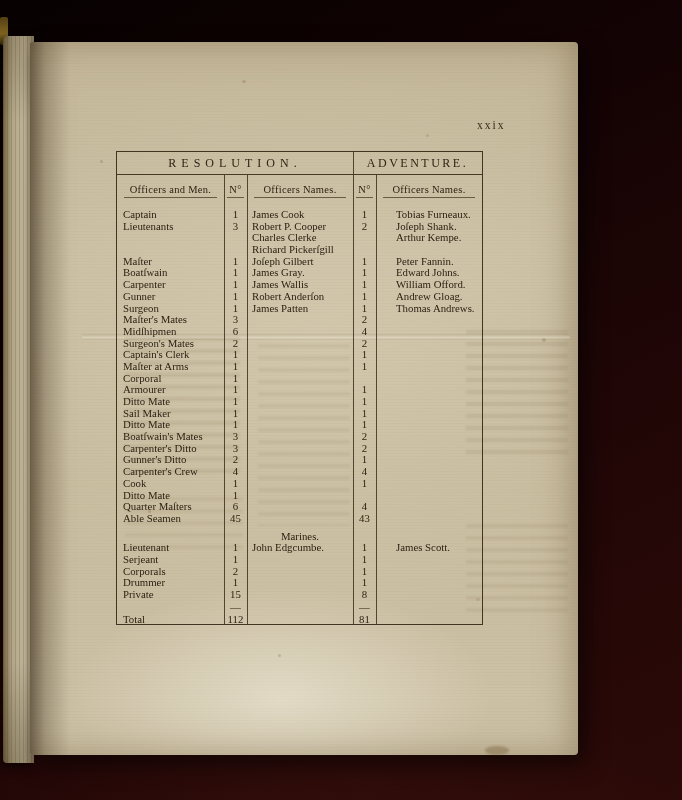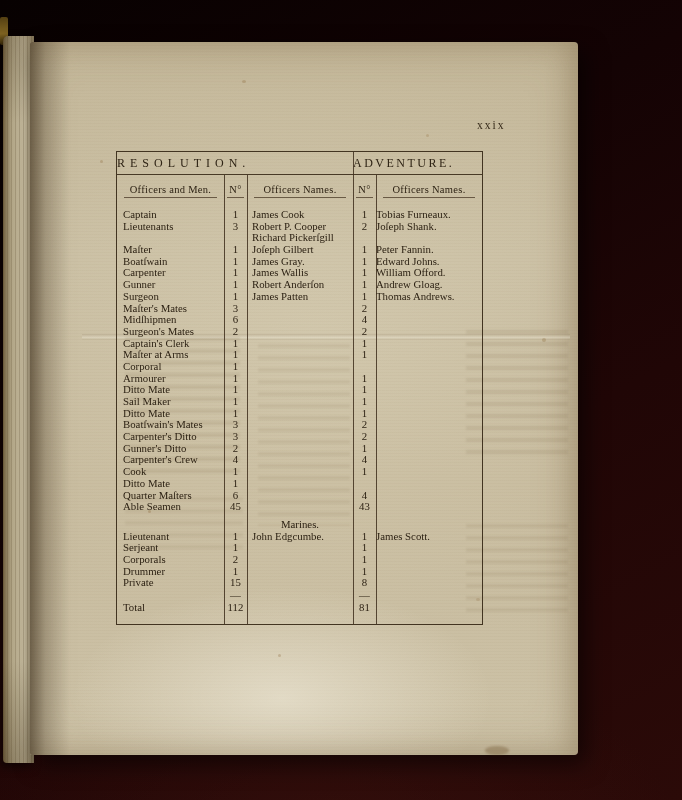--- a/index.html
+++ b/index.html
@@ -79,39 +79,39 @@
   .crew-table{
     position:absolute; left:86px; top:109px; width:367px; height:474px;
     border:1.5px solid rgba(54,40,22,0.92); color:#2d2214;
   }
   .crew-table .vr{ position:absolute; width:1px; top:23px; bottom:0;
     background:rgba(62,46,28,0.85); }
   .vr.v1{ left:107px; } .vr.v2{ left:130px; }
   .vr.v3{ left:236px; top:0; } .vr.v4{ left:259px; }
 
   .ship-row{ display:flex; height:23px; border-bottom:1px solid rgba(58,43,24,0.9); }
-  .ship{ line-height:22px; color:#2f2415; }
+  .ship{ line-height:22px; text-align:center; color:#2f2415; }
   .ship-res{ width:236px; font-size:12px; letter-spacing:5px; }
   .ship-adv{ flex:1; font-size:12px; letter-spacing:2.5px; }
 
   .colhead-row{ display:flex; height:30px; }
   .ch{ display:flex; flex-direction:column; justify-content:center; align-items:center;
        font-size:10.5px; letter-spacing:0.3px; padding-top:2px; }
   .ch::after{ content:""; display:block; height:1px; margin-top:2px; width:86%;
        background:rgba(62,46,28,0.7); }
   .ch-role{ width:107px; } .ch-no{ width:23px; } .ch-no::after{ width:70%; }
   .ch-name{ width:106px; } .ch-no2{ width:23px; } .ch-name2{ flex:1; }
 
   .tbody{ position:absolute; top:53px; left:0; right:0; bottom:0; overflow:hidden; padding-top:4px; }
   .trow{ display:flex; height:11.7px; line-height:11.7px; font-size:10.8px; white-space:nowrap;justify-content:space-between; }
   .cell{ overflow:visible; }
   .c-role{ width:107px; padding-left:6px; }
   .c-no{ width:23px; text-align:center; }
   .c-name{ width:106px; padding-left:5px; }
-  .c-name2{ flex:1; width:auto; padding-left:0; }
+  .c-name2{ flex:1; width:auto; padding-left:20px; }
   .trow.section{ margin-top:6px; }
   .trow.section .c-name{ text-align:center; padding-left:0; }
   .trow.dash{ margin-top:2px; height:10px; line-height:9px; }
   .trow.total{ margin-top:1px; }
 </style>
 </head>
 <body>
 
 <div class="binding-glint"></div>
 <div class="edge-stack"></div>
@@ -159,20 +159,27 @@
         <div class="trow">
     <div class="cell c-role">Lieutenants</div>
     <div class="cell c-no">3</div>
     <div class="cell c-name">Robert P. Cooper</div>
     <div class="cell c-no">2</div>
     <div class="cell c-name c-name2">Joſeph Shank.</div>
   </div>
         <div class="trow">
     <div class="cell c-role"></div>
     <div class="cell c-no"></div>
+    <div class="cell c-name">Charles Clerke</div>
+    <div class="cell c-no"></div>
+    <div class="cell c-name c-name2">Arthur Kempe.</div>
+  </div>
+        <div class="trow">
+    <div class="cell c-role"></div>
+    <div class="cell c-no"></div>
     <div class="cell c-name">Richard Pickerſgill</div>
     <div class="cell c-no"></div>
     <div class="cell c-name c-name2"></div>
   </div>
         <div class="trow">
     <div class="cell c-role">Maſter</div>
     <div class="cell c-no">1</div>
     <div class="cell c-name">Joſeph Gilbert</div>
     <div class="cell c-no">1</div>
     <div class="cell c-name c-name2">Peter Fannin.</div>

